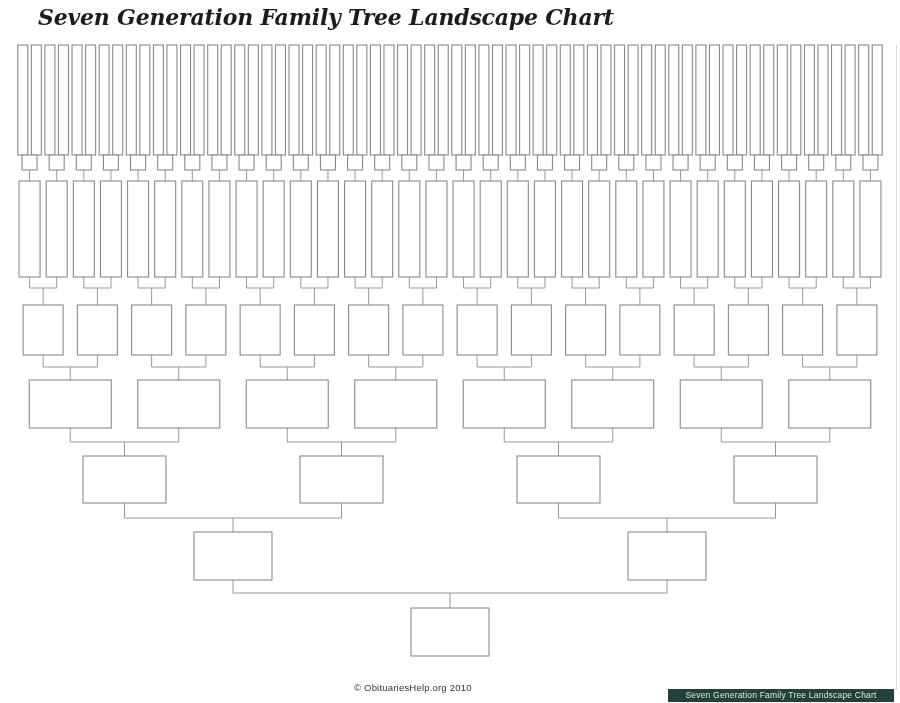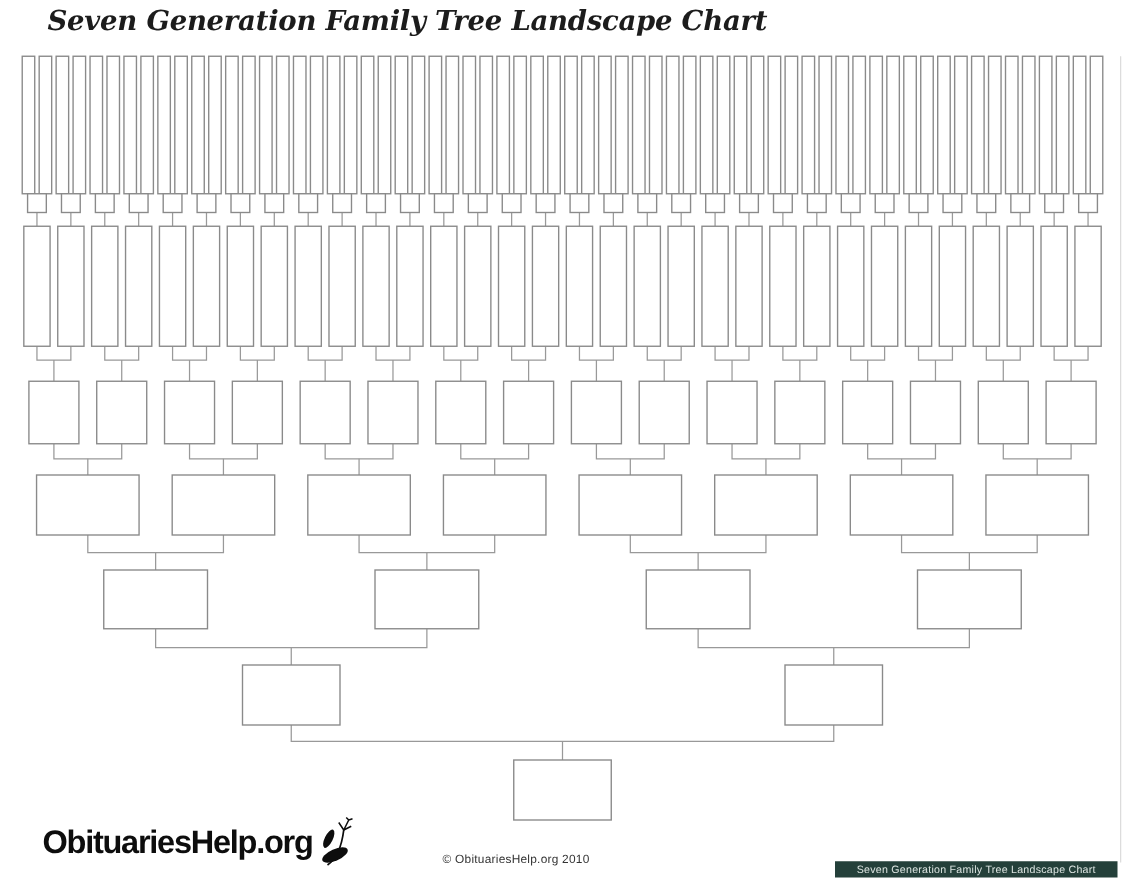--- a/index.html
+++ b/index.html
@@ -302,29 +302,20 @@
       <rect x="727.31" y="155" width="15" height="15" class="tree-box"></rect>
       <rect x="754.44" y="155" width="15" height="15" class="tree-box"></rect>
       <rect x="781.56" y="155" width="15" height="15" class="tree-box"></rect>
       <rect x="808.69" y="155" width="15" height="15" class="tree-box"></rect>
       <rect x="835.81" y="155" width="15" height="15" class="tree-box"></rect>
       <rect x="862.94" y="155" width="15" height="15" class="tree-box"></rect>
     </svg>
 
   <div class="edge-line"></div>
 
-  <div class="brand">
-    <span class="brand-text">ObituariesHelp.org</span>
-    <svg class="brand-leaf" width="32" height="42" viewBox="0 0 32 42">
-      <path d="M8,40 C14,36 19,28 21,12" fill="none" stroke="#0d0d0d" stroke-width="1.4"></path>
-      <ellipse cx="14" cy="32" rx="11" ry="4.6" transform="rotate(-24 14 32)" fill="#0d0d0d"></ellipse>
-      <ellipse cx="9" cy="19" rx="8" ry="3.2" transform="rotate(-64 9 19)" fill="#0d0d0d"></ellipse>
-      <path d="M21,12 L17,6 M21,12 L25,4 M21,12 L27,9 M25,4 L23,2 M25,4 L28,3" fill="none" stroke="#0d0d0d" stroke-width="1.2"></path>
-    </svg>
-  </div>
 
   <div class="copyright">© ObituariesHelp.org 2010</div>
 
   <div class="footer-bar">
     <span class="footer-bar-text">Seven Generation Family Tree Landscape Chart</span>
   </div>
 
 </div>
 
 </body></html>

